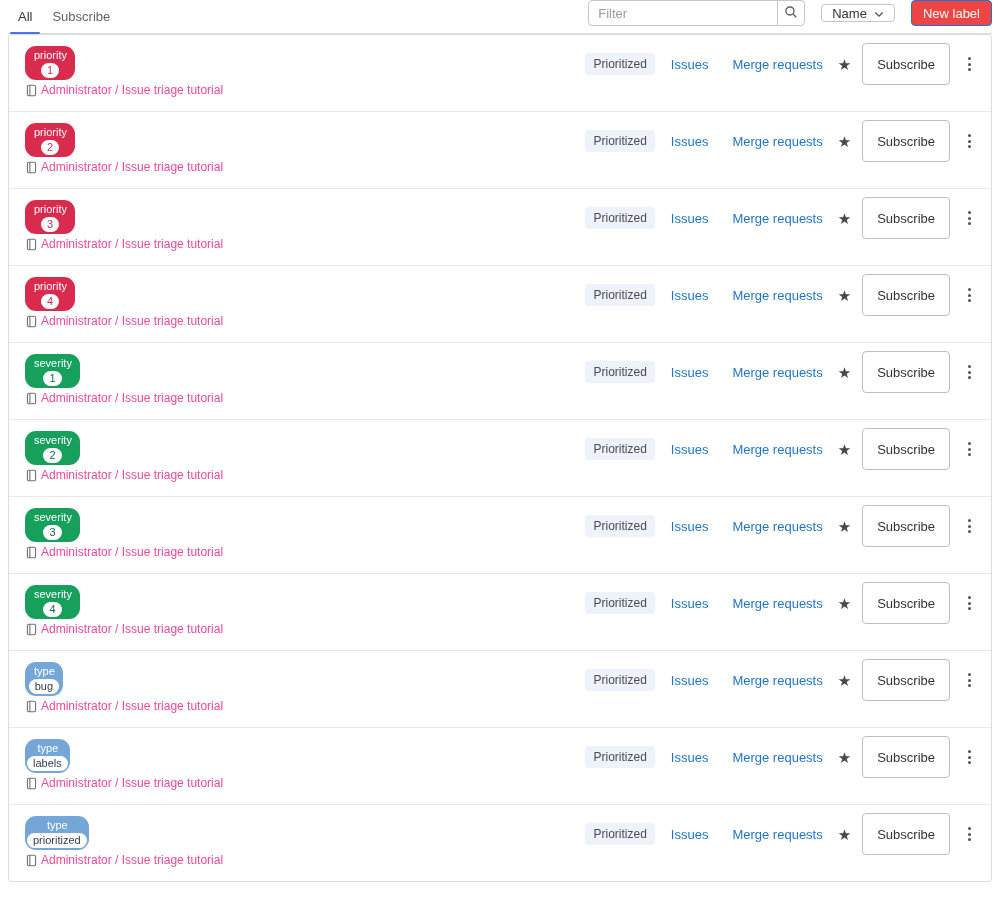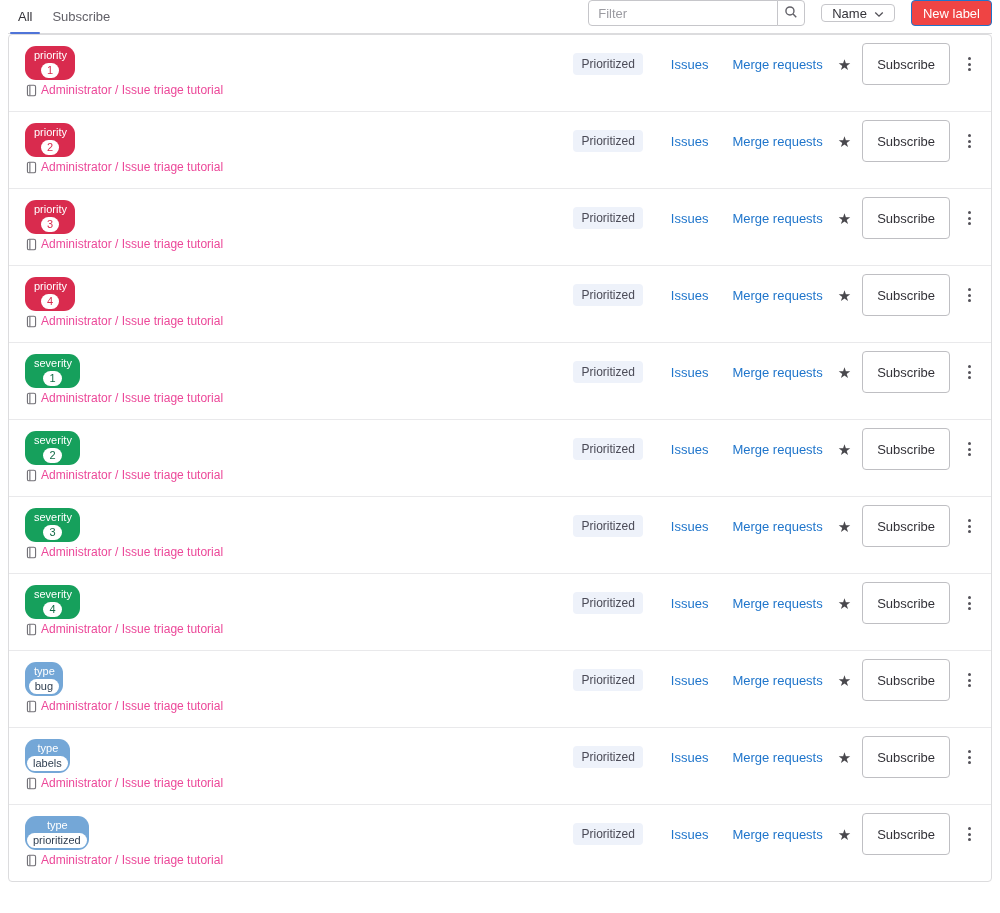--- a/index.html
+++ b/index.html
@@ -56,21 +56,21 @@
 
   .project-line { margin-top:1px; max-width:200px; font-size:12px; color:#ec4899;
                   line-height:18px; }
   .project-line svg { vertical-align:-3px; margin-right:3px; }
 
   
   .row-right { position:absolute; top:8px; right:14px; display:flex; align-items:center; }
   .badge-prioritized { background:#eef2fa; color:#4b4b57; padding:4px 8px;
                        border-radius:4px; font-size:12px; }
   .link { color:#1f75cb; font-size:13px; text-decoration:none; cursor:pointer; }
-  .link-issues { margin-left:28px; }
+  .link-issues { margin-left:16px; }
   .link-mr { margin-left:24px; }
   .star-btn { margin-left:13px; color:#49484d; font-size:15px; line-height:1;
               cursor:pointer; background:none; border:none; padding:2px; }
   .subscribe-btn { margin-left:9px; background:#fff; border:1px solid #bfbfc3;
                    border-radius:4px; padding:0 14px; height:42px; font-size:13px;
                    color:#333238; cursor:pointer; }
   .kebab { margin-left:12px; display:flex; flex-direction:column; gap:2.5px;
            padding:5px 6px; cursor:pointer; background:none; border:none; }
   .kebab i { width:3px; height:3px; border-radius:50%; background:#535158; display:block; }
 </style>

